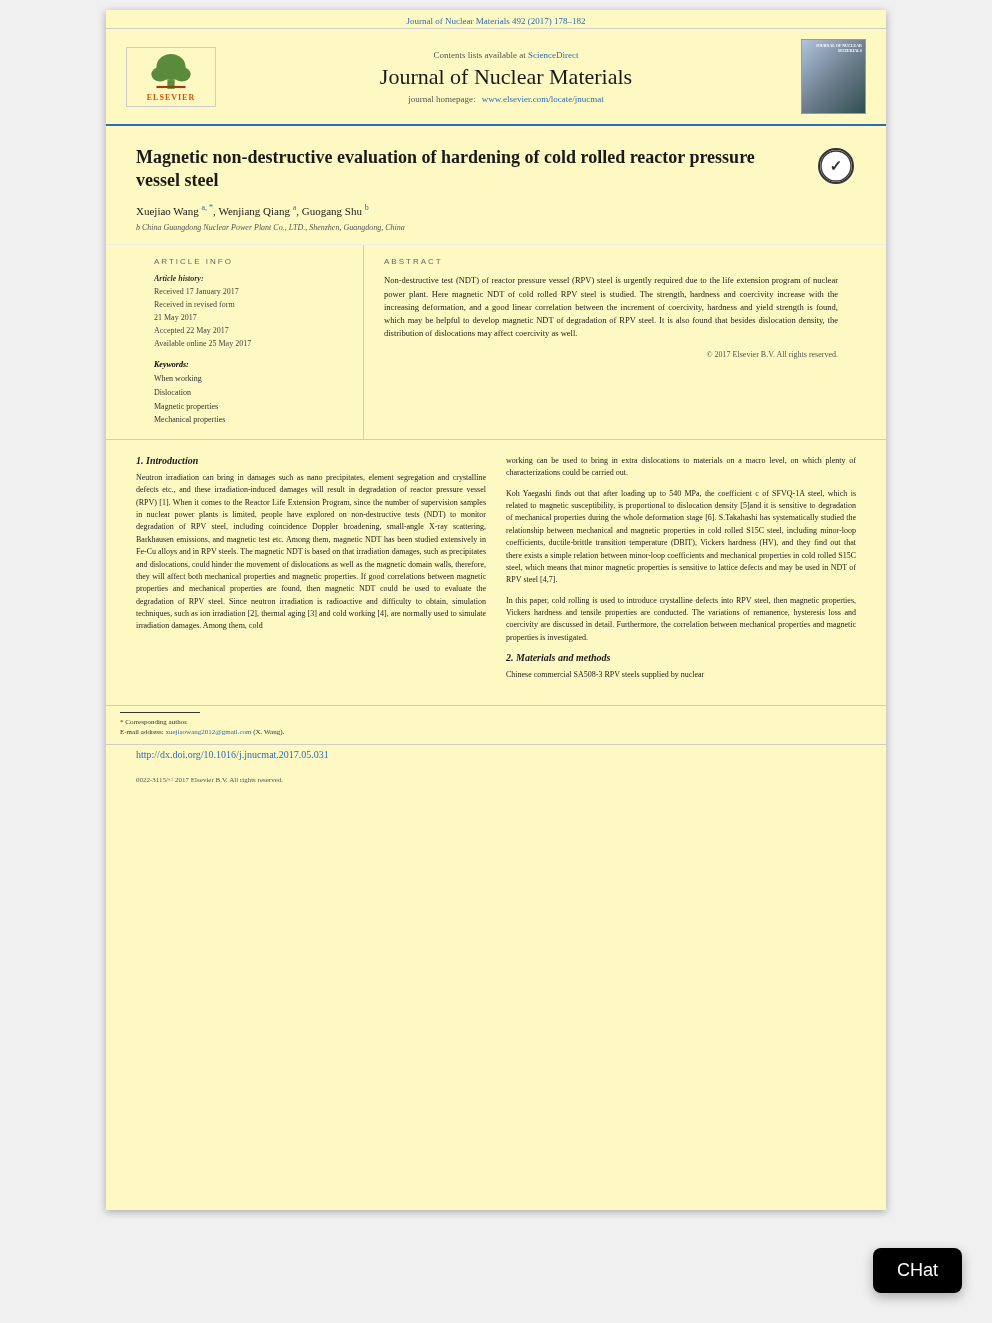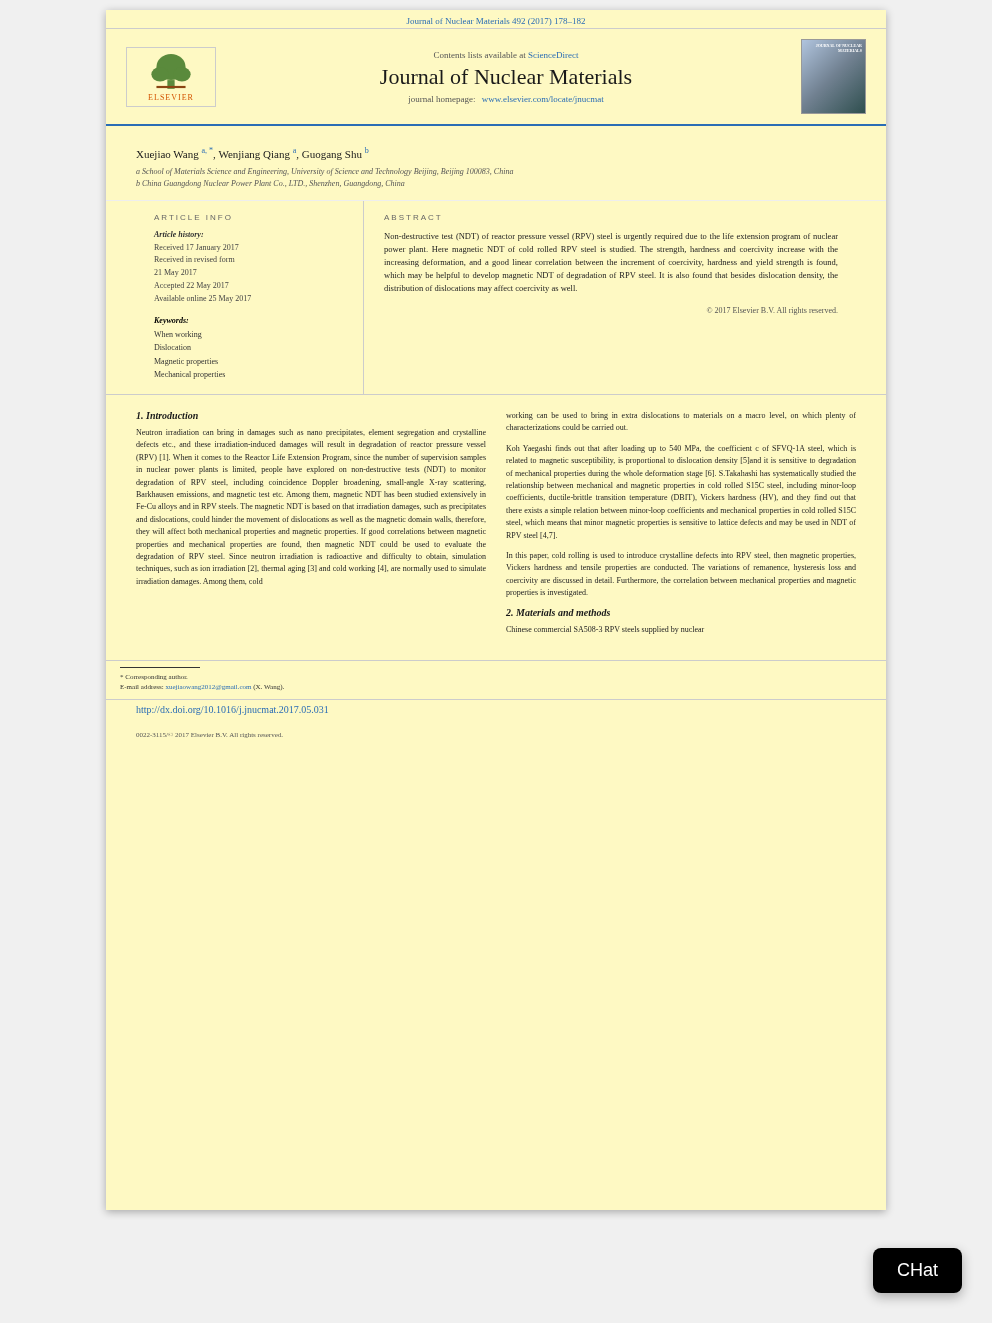--- a/index.html
+++ b/index.html
@@ -45,21 +45,21 @@
       font-size: 7px;
       overflow: hidden;
     }
     .elsevier-tree {
       width: 60px;
       height: 40px;
     }
     .elsevier-text {
       font-size: 8px;
       color: #d35400;
-      font-weight: normal;
+      font-weight: bold;
       letter-spacing: 1px;
       margin-top: 2px;
     }
     .header-center {
       flex: 1;
       text-align: center;
     }
     .contents-line {
       font-size: 9px;
       color: #555;
@@ -352,25 +352,35 @@
         <div class="cover-img-placeholder">
           <div class="cover-title-text">JOURNAL OF
 NUCLEAR
 MATERIALS</div>
         </div>
       </div>
     </div>
   </div>
 
   <div class="article-header">
+    <div class="article-title">
+      <div class="title-text">Magnetic non-destructive evaluation of hardening of cold rolled reactor pressure vessel steel</div>
+      <div class="crossmark">
+        <div class="crossmark-badge">
+          <svg width="34" height="34" viewBox="0 0 34 34">
+            <circle cx="17" cy="17" r="16" fill="none" stroke="#333" stroke-width="1.5"></circle>
+            <text x="17" y="22" text-anchor="middle" font-size="16" font-family="Arial" fill="#333">✓</text>
+          </svg>
+        </div>
+      </div>
+    </div>
     <div class="authors">
       Xuejiao Wang <span class="author-sup">a, *</span>, Wenjiang Qiang <span class="author-sup">a</span>, Guogang Shu <span class="author-sup">b</span>
     </div>
     <div class="affiliations">
-      <div>a School of Materials Science and Engineering, University of Science and Technology Beijing, Beijing 100083, China</div>
       <div>b China Guangdong Nuclear Power Plant Co., LTD., Shenzhen, Guangdong, China</div>
     </div>
   </div>
 
   <div class="main-content">
 
     <div class="left-col">
       <div class="section-label">ARTICLE INFO</div>
       <div class="article-history">
         <div class="history-title">Article history:</div>

